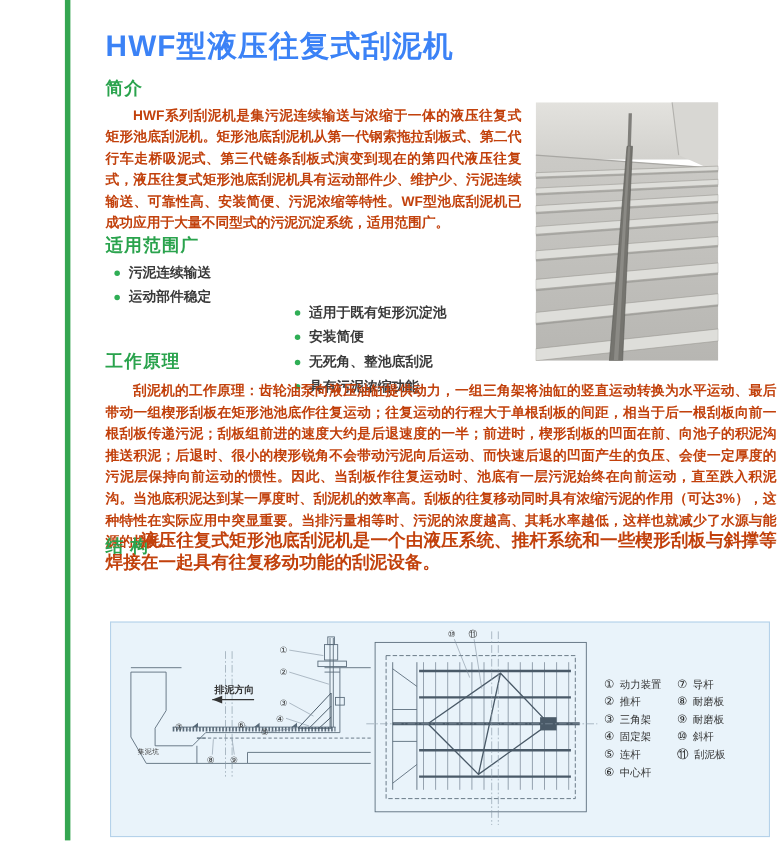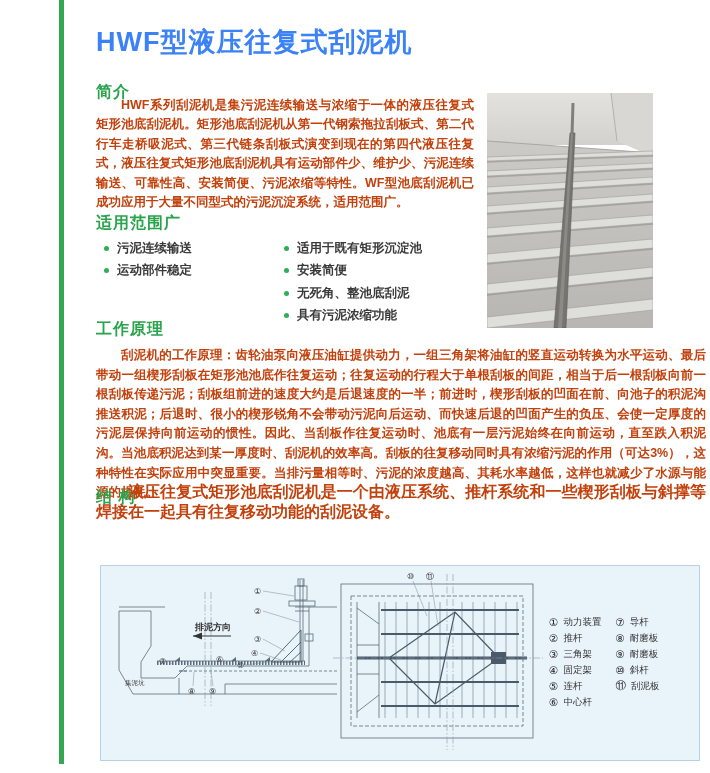--- a/index.html
+++ b/index.html
@@ -5,33 +5,33 @@
   * { margin:0; padding:0; box-sizing:border-box; }
   html,body { background:#fff; }
   body { font-family:"Liberation Sans","DejaVu Sans",sans-serif; width:710px; height:773px; position:relative; overflow:hidden; color:#383838; }
   .page { position:absolute; inset:0; background:#fff; }
 
   .green-rule { position:absolute; left:59px; top:0; width:5px; height:764px; background:#35a651; }
 
   .title { position:absolute; left:96px; top:24px; font-size:27px; font-weight:bold; color:#3b82f6; letter-spacing:1px; }
 
   .sec-head { position:absolute; left:96px; font-size:16px; font-weight:bold; color:#2aa34d; letter-spacing:1px; }
-  #h-intro { top:70px;margin-top:12px; }
+  #h-intro { top:70px; }
   #h-feat  { top:213px; }
   #h-prin  { top:319px; }
   #h-struct{ top:487px; }
 
   .para { position:absolute; left:96px; font-weight:bold; color:#c2410c; text-align:justify; text-indent:2em; }
   #p-intro  { top:96px;  width:378px; font-size:12.5px; line-height:19.4px; }
   #p-prin   { top:346px; width:610px; font-size:12.5px; line-height:19.6px; }
   #p-struct { top:482px; width:610px; font-size:16px; line-height:20px; }
 
   .features { position:absolute; top:237px; }
   #feat-left  { left:104px; width:170px; }
-  #feat-right { left:284px; width:190px; }
+  #feat-right { left:268px; width:190px;margin-top:36px; }
   .features ul { list-style:none; }
   .features li { display:flex; align-items:center; height:22.5px; font-size:12.5px; font-weight:bold; color:#3a3a3a; }
   .dot { width:5px; height:5px; border-radius:50%; background:#2fae55; margin-right:8px; flex:0 0 auto; }
 
   .photo { position:absolute; left:487px; top:93px; width:166px; height:235px; }
 
   .diagram-box { position:absolute; left:100px; top:565px; width:600px; height:196px; background:#e9f3fa; border:1px solid #b5d2ea; }
   .svg-abs { position:absolute; }
   #svg-section { left:12px; top:8px; }
   #svg-plan { left:230px; top:2px; }

